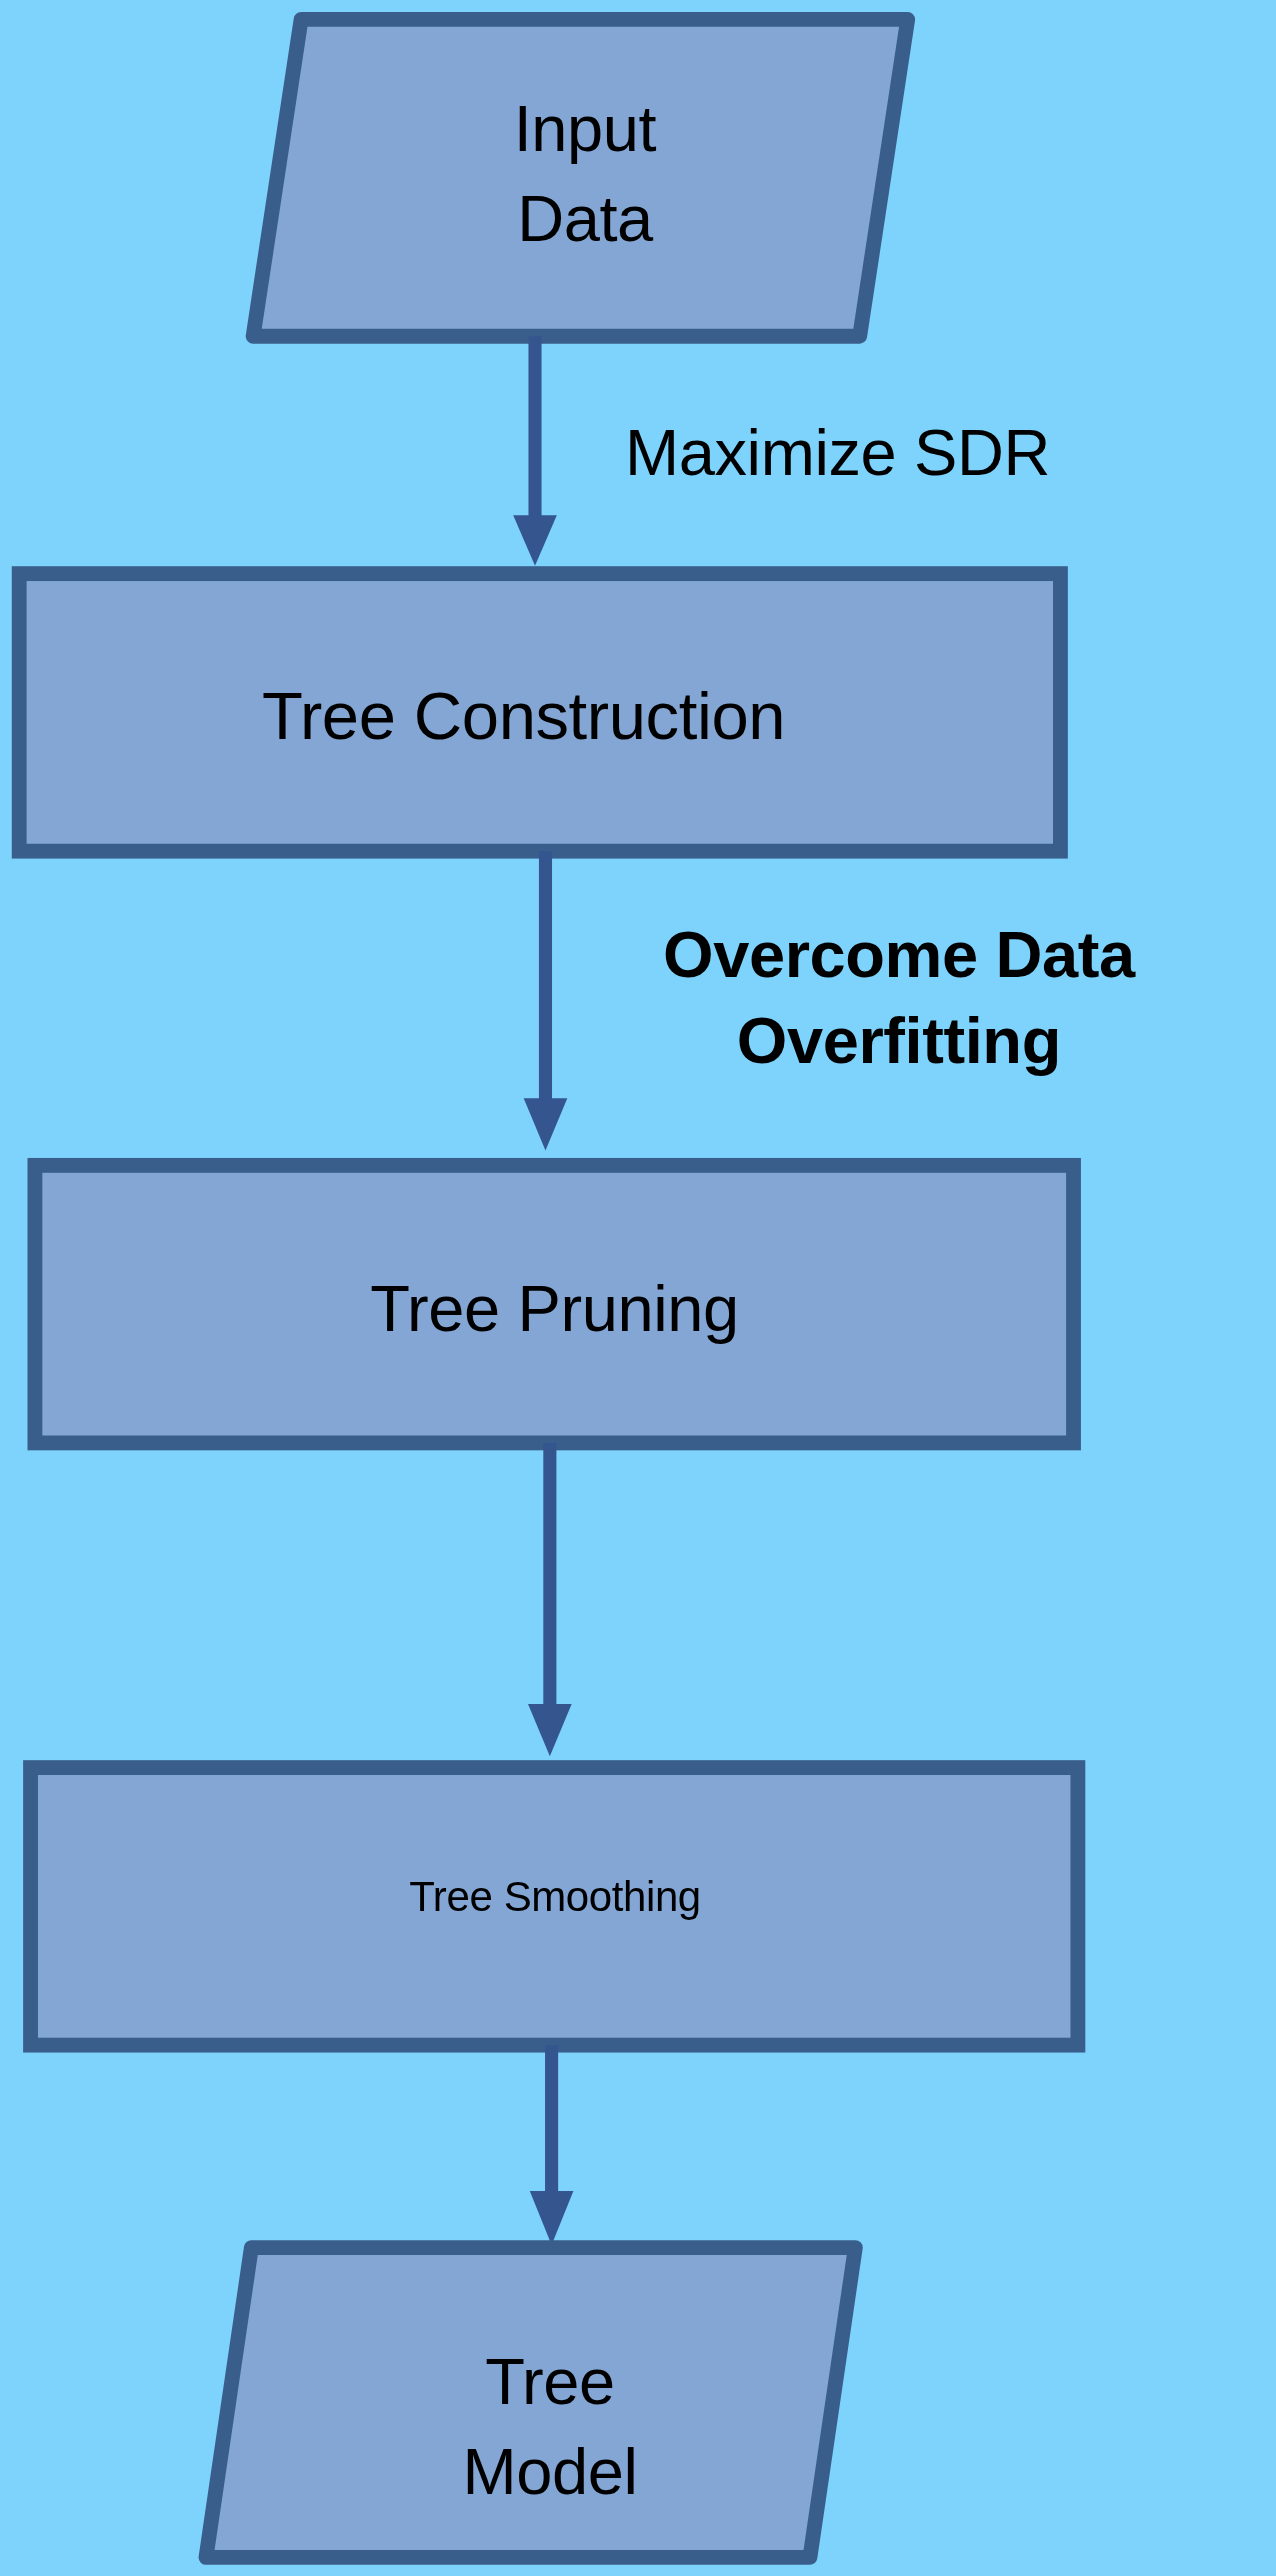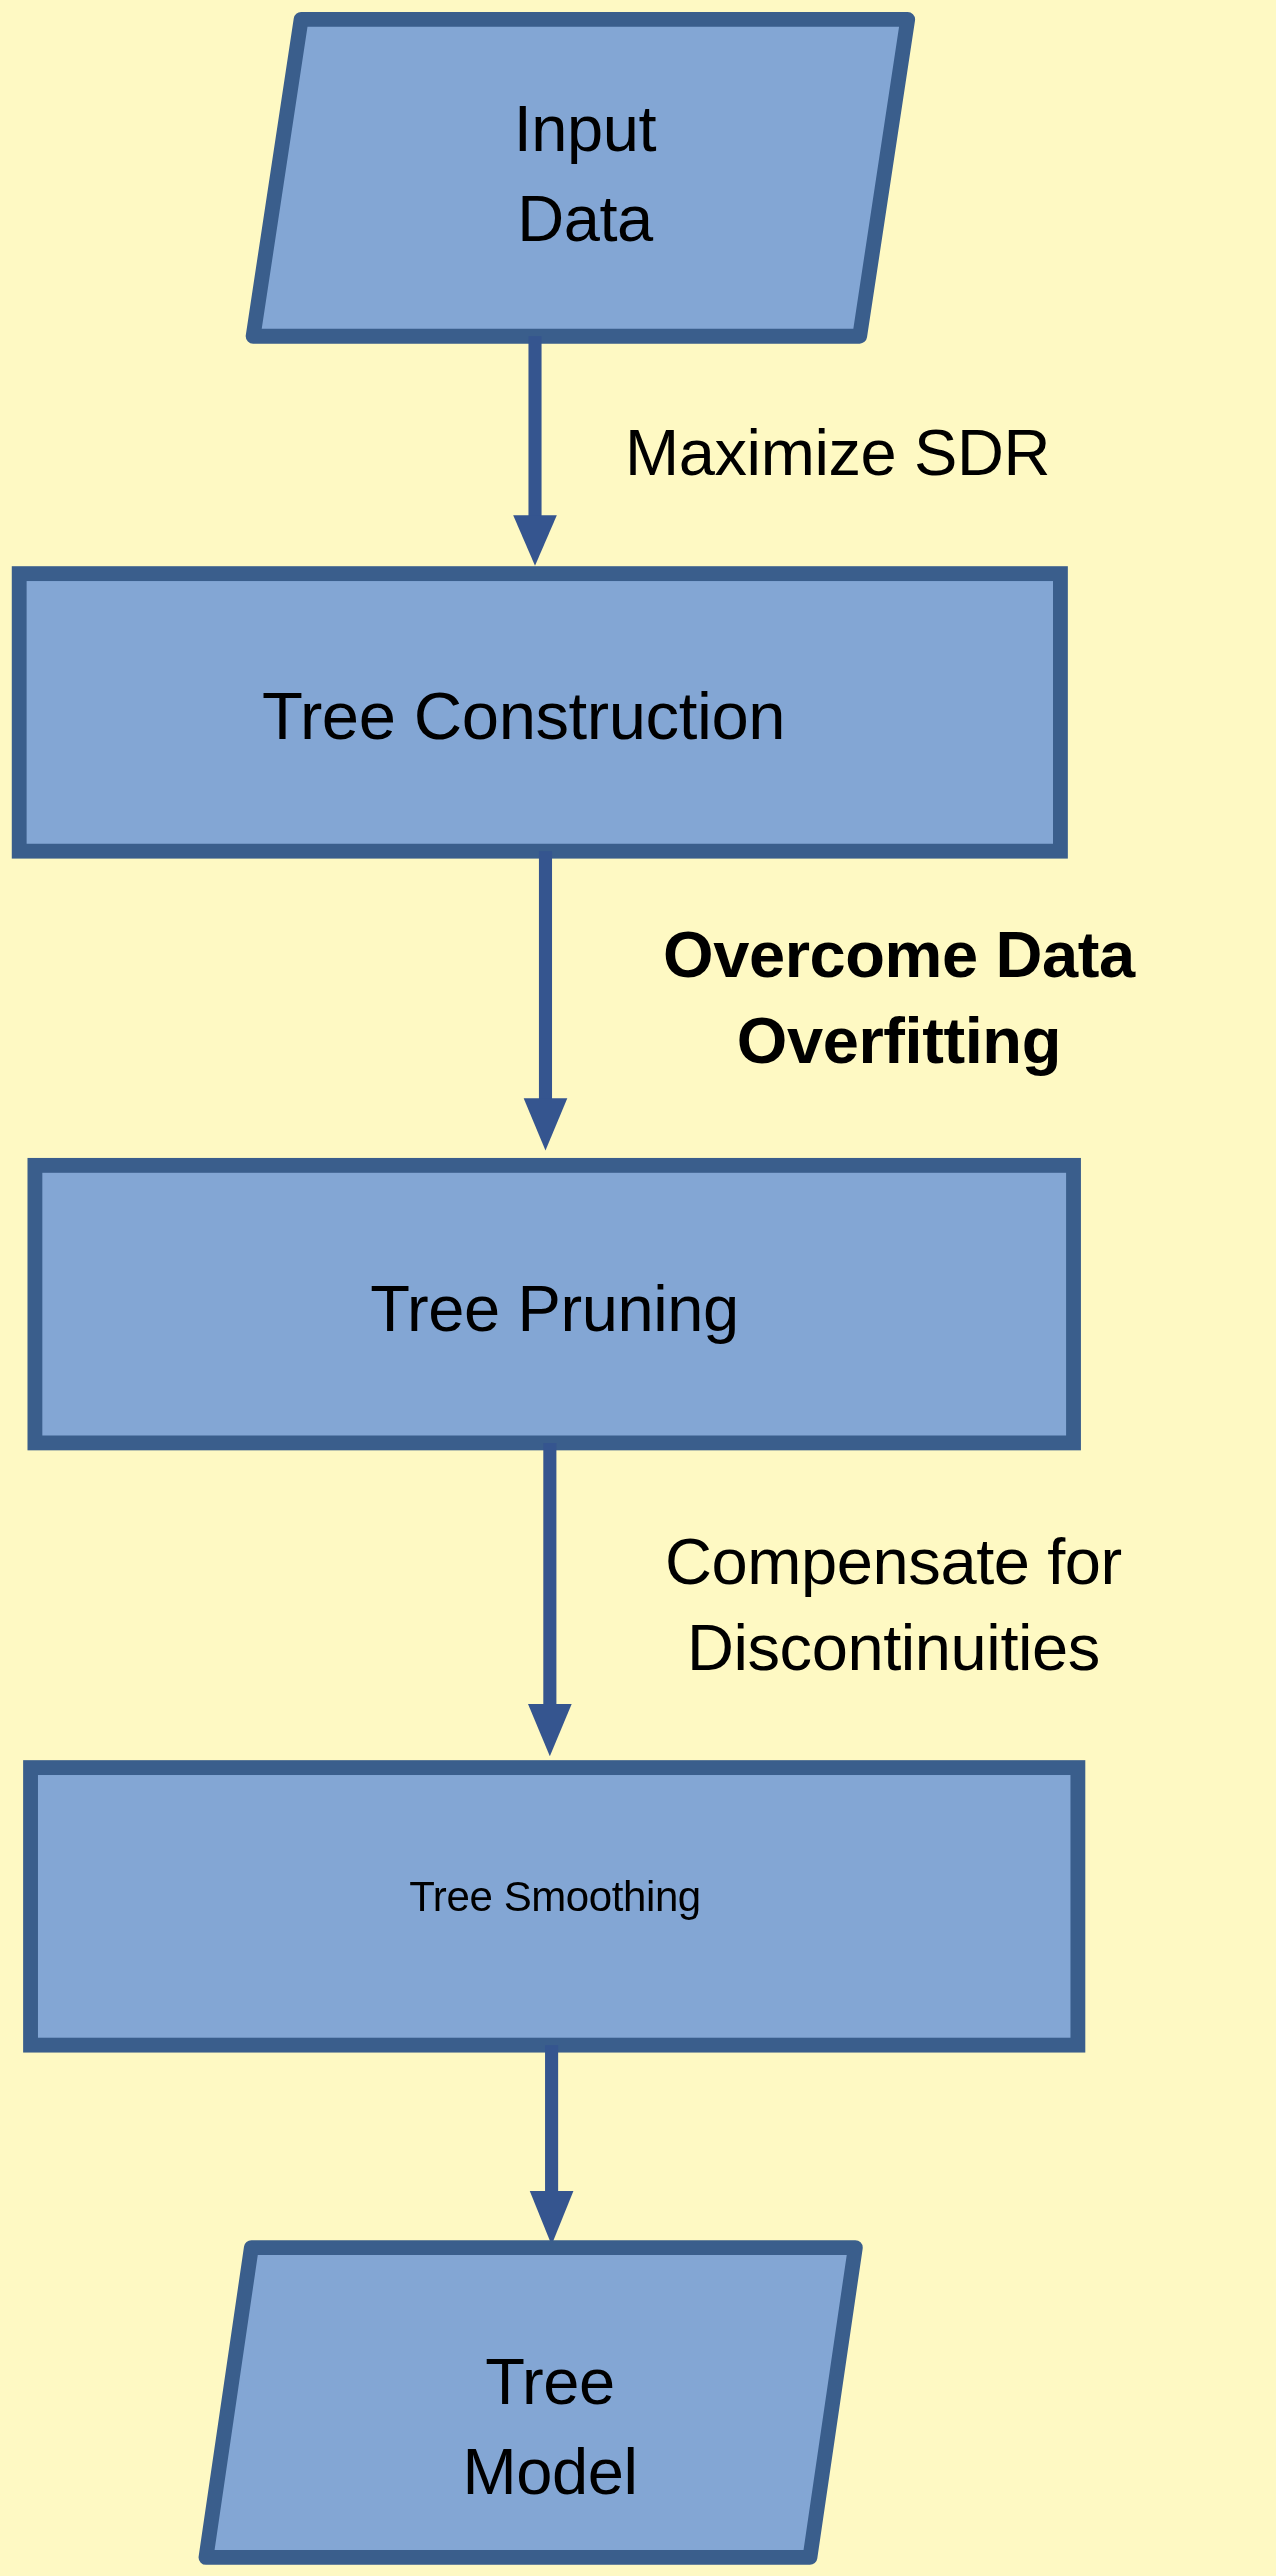--- a/index.html
+++ b/index.html
@@ -8,21 +8,21 @@
     padding: 0;
     background: #ffffff;
   }
   body {
     font-family: "Liberation Sans", sans-serif;
   }
   #canvas {
     position: relative;
     width: 1276px;
     height: 2576px;
-    background: #fef9c3;
+    background: #7dd3fc;
     overflow: hidden;
   }
   .flow-svg {
     position: absolute;
     left: 0;
     top: 0;
     width: 1276px;
     height: 2576px;
   }
   .node-label {
@@ -104,17 +104,15 @@
   <div class="node-label lbl-tree-smooth">Tree Smoothing</div>
 
   <div class="node-label lbl-tree-model">Tree
 Model</div>
 
   <div class="edge-label el-maximize">Maximize SDR</div>
 
   <div class="edge-label el-overcome">Overcome Data
 Overfitting</div>
 
-  <div class="edge-label el-compensate">Compensate for
-Discontinuities</div>
 
 </div>
 
 
 </body></html>

